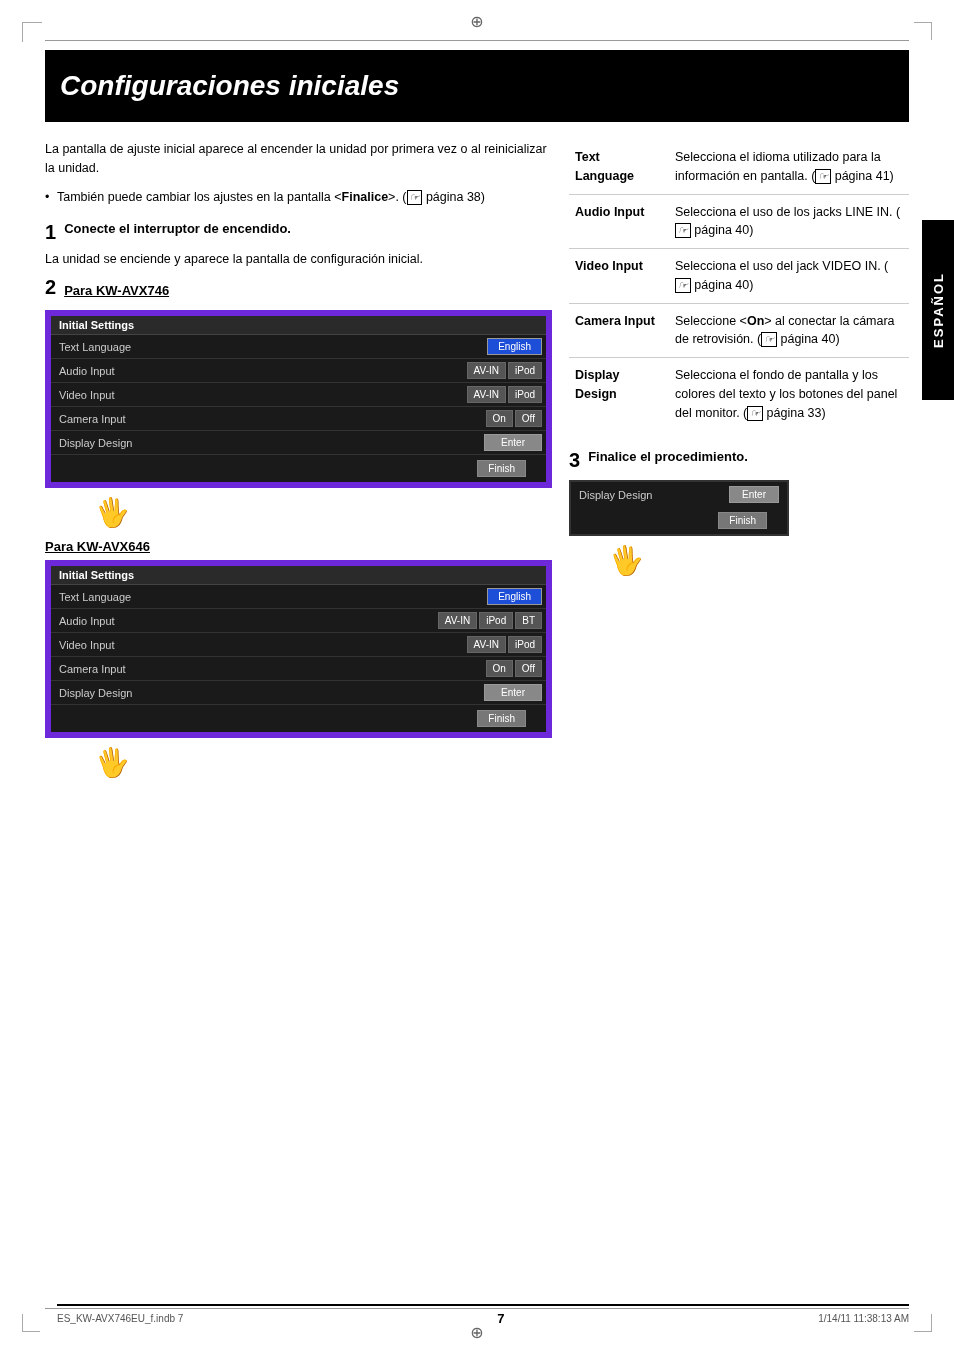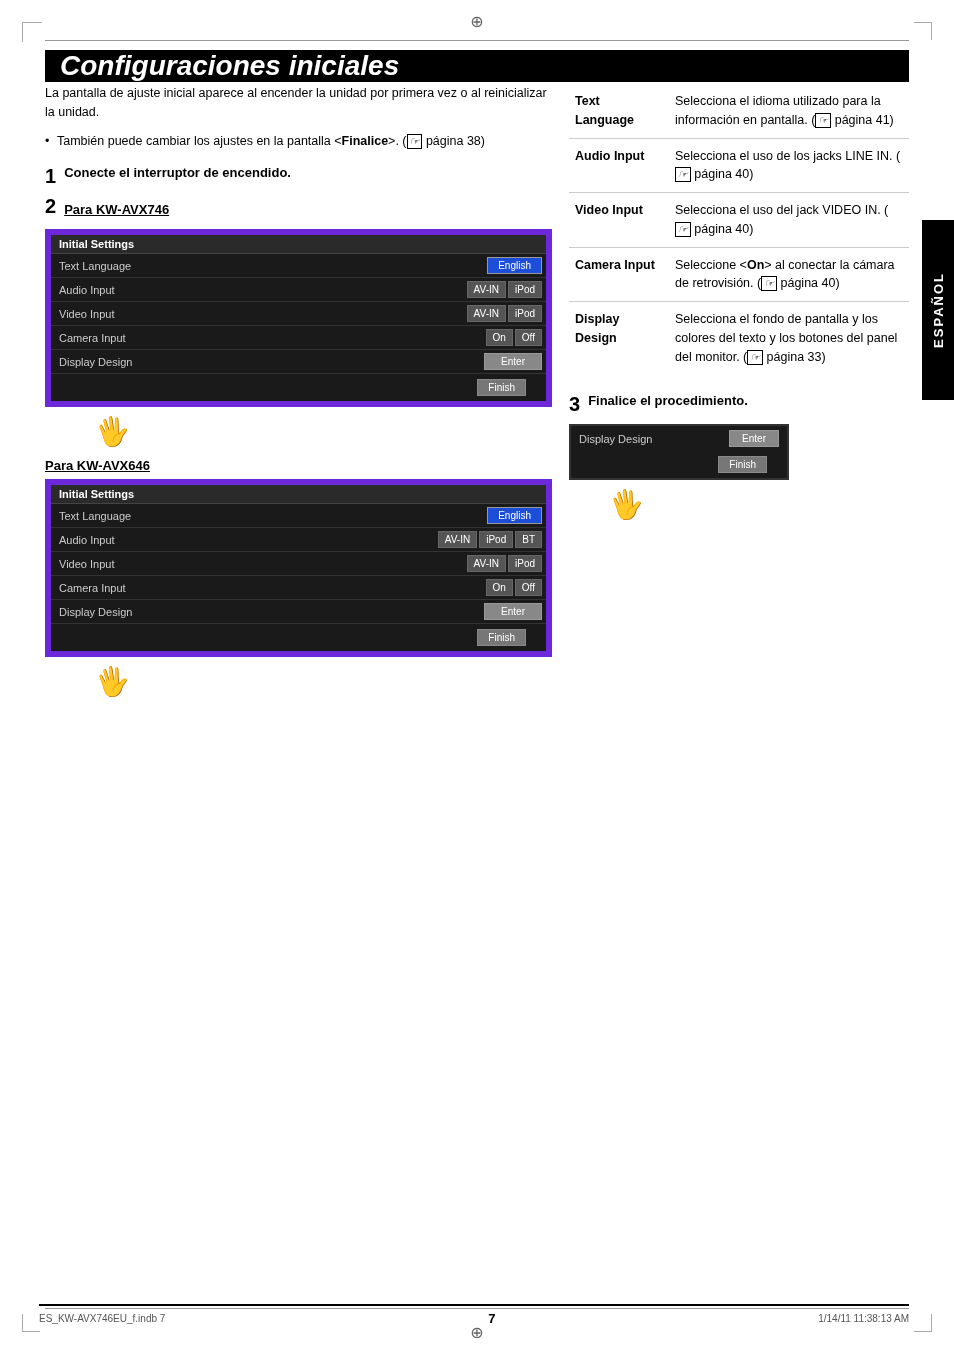--- a/index.html
+++ b/index.html
@@ -42,22 +42,22 @@
       position: absolute;
       top: 50px;
       left: 45px;
       right: 45px;
       bottom: 50px;
     }
 
     
     .title-bar {
       background: #000;
-      padding: 0 15px;
-      margin-bottom: 2px;
+      padding: 20px 15px;
+      margin-bottom: 18px;
     }
     .title-bar h1 {
       color: #fff;
       font-size: 28px;
       font-weight: bold;
       font-style: italic;
       font-family: Arial, Helvetica, sans-serif;
     }
 
     
@@ -249,21 +249,21 @@
       color: #fff;
       padding: 2px 12px;
       font-size: 10px;
       border: 1px solid #999;
     }
 
     
     .page-footer {
       position: absolute;
       bottom: 28px;
-      left: 39px;
+      left: 57px;
       right: 45px;
       display: flex;
       align-items: center;
       justify-content: space-between;
       border-top: 2px solid #000;
       padding-top: 5px;
     }
     .footer-left {
       font-size: 10px;
       color: #555;
@@ -383,20 +383,21 @@
       <p class="intro-text">La pantalla de ajuste inicial aparece al encender la unidad por primera vez o al reinicializar la unidad.</p>
 
       <p class="bullet-item">
         También puede cambiar los ajustes en la pantalla &lt;<strong>Finalice</strong>&gt;. (<span class="ref-icon">☞</span> página 38)
       </p>
 
       <div class="step-header">
         <span class="step-number">1</span>
         <span class="step-title">Conecte el interruptor de encendido.</span>
       </div>
+      <p class="step-desc">La unidad se enciende y aparece la pantalla de configuración inicial.</p>
 
       <div class="step-header">
         <span class="step-number">2</span>
         <span class="sub-heading">Para KW-AVX746</span>
       </div>
 
       <div class="settings-panel">
         <div class="settings-panel-title">Initial Settings</div>
 
         <div class="settings-row">

